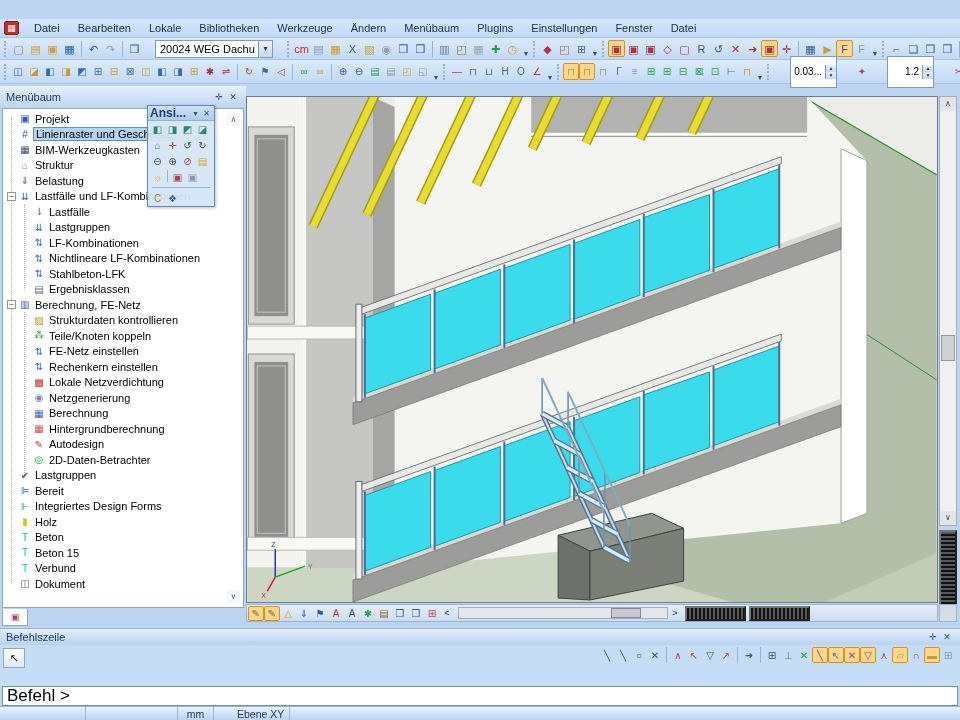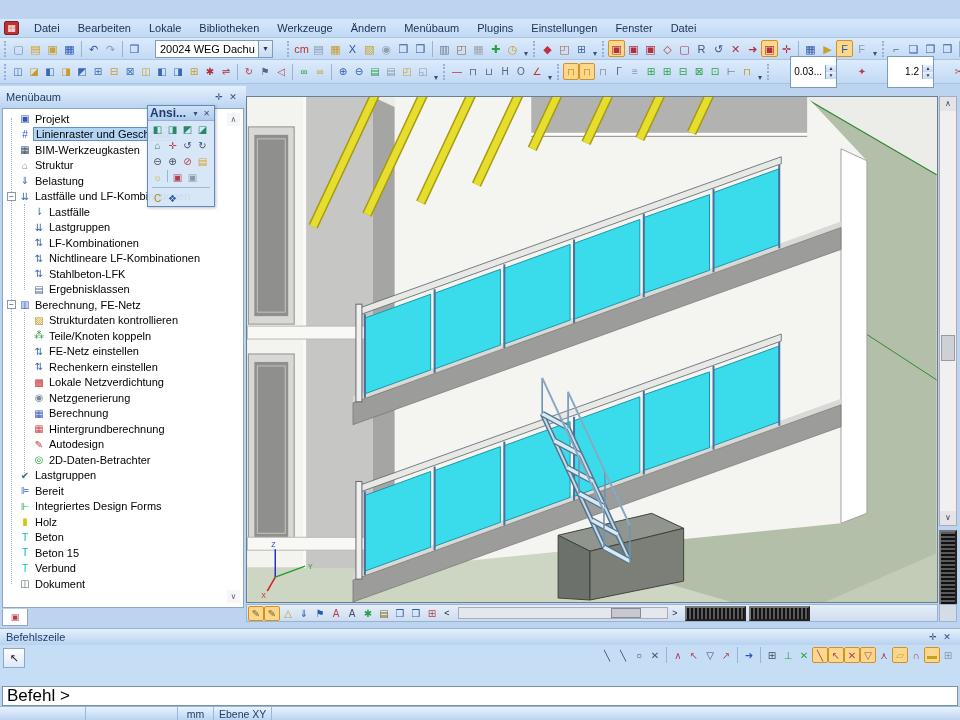--- a/index.html
+++ b/index.html
@@ -87,21 +87,21 @@
   #snapstrip{position:absolute;right:4px;top:2px;display:flex;align-items:center;}
   #snapstrip .tbtn{width:16px;height:16px;line-height:15px;font-size:10px;}
   #cmdinput{position:absolute;left:2px;top:58px;width:956px;height:20px;background:#fff;border:1px solid #7a93ad;display:flex;align-items:center;padding-left:4px;color:#000;font-size:17px;}
 
   
   #sbar{position:absolute;left:0;top:706px;width:960px;height:14px;background:linear-gradient(#e8f3ff,#bcd4f0);display:flex;font-size:10.5px;color:#1e3c6e;border-top:1px solid #9ab4d0;}
   #sbar .scell{border-right:1px solid #9ab8d8;padding:0 5px;display:flex;align-items:center;white-space:nowrap;}
   #sbar .scell:nth-child(1){width:86px;}
   #sbar .scell:nth-child(2){width:92px;}
   #sbar .scell:nth-child(3){width:36px;justify-content:center;}
-  #sbar .scell:nth-child(4){width:58px;}
+  #sbar .scell:nth-child(4){width:58px;margin-left:18px;}
   #sbar .scell:nth-child(5){flex:1;border-right:none;}
 </style>
 </head>
 <body>
 
 <div id="app">
 
 
   <div id="menubar">
     <span class="mlogo">▦</span>

